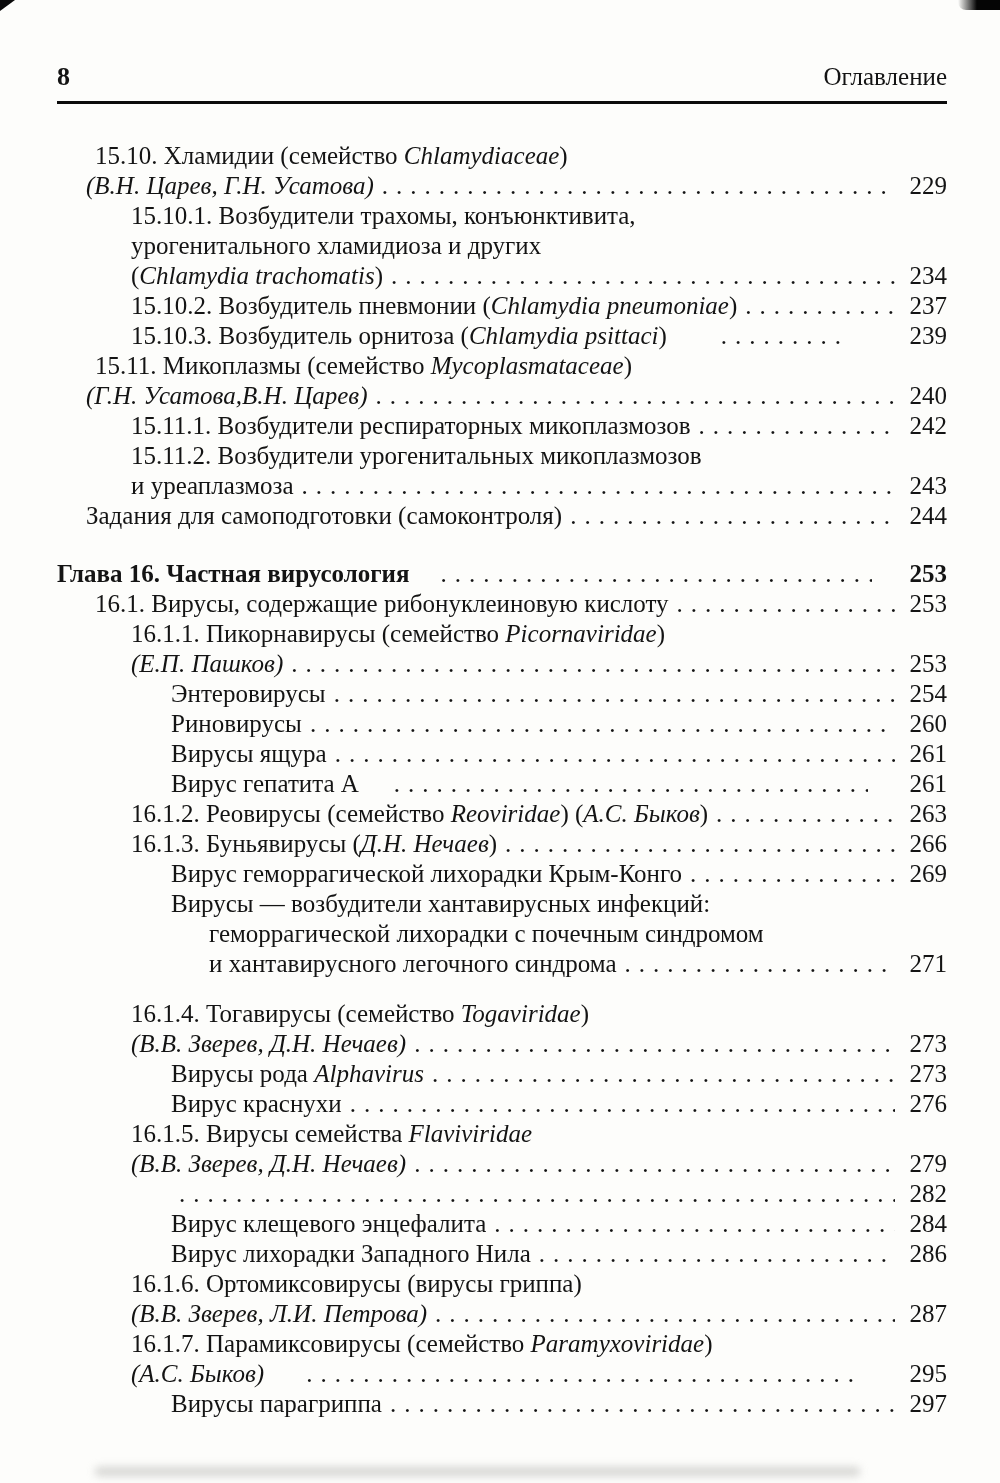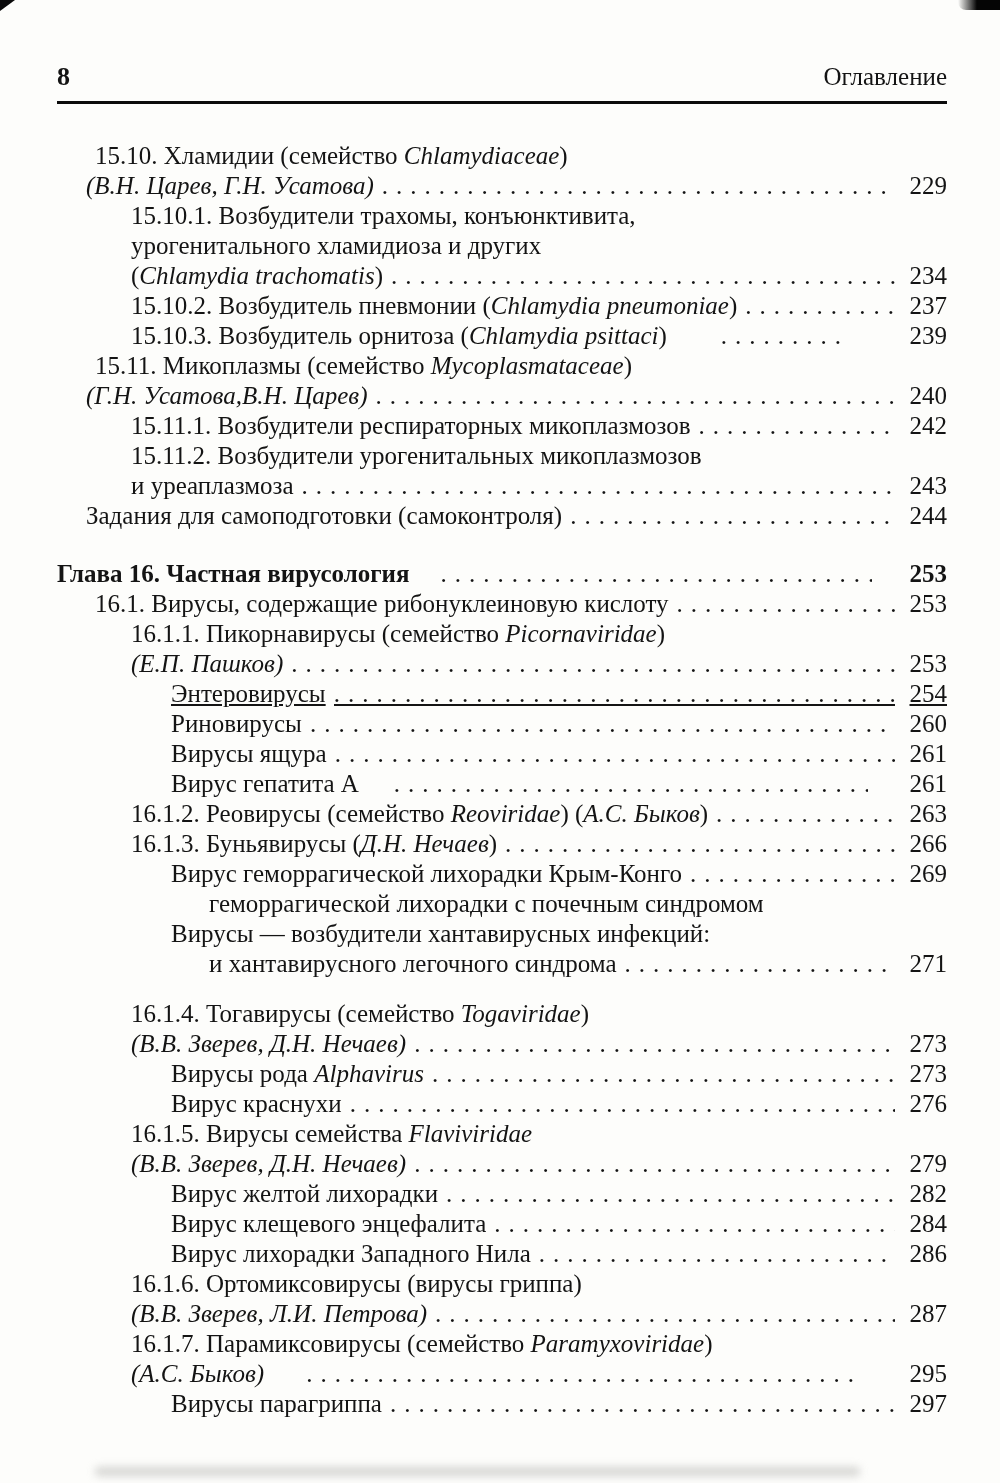--- a/index.html
+++ b/index.html
@@ -167,21 +167,21 @@
         <span class="pg">253</span>
       </div>
       <div class="toc-line" style="padding-left: 74px;">
         <span class="toc-text"><span>16.1.1. Пикорнавирусы (семейство </span><span class="it">Picornaviridae</span><span>)</span></span>
       </div>
       <div class="toc-line" style="padding-left: 74px;">
         <span class="toc-text"><span class="it">(Е.П. Пашков)</span></span>
         <span class="dots"></span>
         <span class="pg">253</span>
       </div>
-      <div class="toc-line" style="padding-left: 114px; text-decoration: underline;">
+      <div class="toc-line" style="padding-left: 114px;">
         <span class="toc-text"><span>Энтеровирусы</span></span>
         <span class="dots"></span>
         <span class="pg">254</span>
       </div>
       <div class="toc-line" style="padding-left: 114px;">
         <span class="toc-text"><span>Риновирусы</span></span>
         <span class="dots"></span>
         <span class="pg">260</span>
       </div>
       <div class="toc-line" style="padding-left: 114px;">
@@ -202,26 +202,26 @@
       <div class="toc-line" style="padding-left: 74px;">
         <span class="toc-text"><span>16.1.3. Буньявирусы (</span><span class="it">Д.Н. Нечаев</span><span>)</span></span>
         <span class="dots"></span>
         <span class="pg">266</span>
       </div>
       <div class="toc-line" style="padding-left: 114px;">
         <span class="toc-text"><span>Вирус геморрагической лихорадки Крым-Конго</span></span>
         <span class="dots"></span>
         <span class="pg">269</span>
       </div>
+      <div class="toc-line" style="padding-left: 114px;">
+        <span class="toc-text"><span>Вирусы — возбудители хантавирусных инфекций:</span></span>
+      </div>
       <div class="toc-line" style="padding-left: 152px;">
         <span class="toc-text"><span>геморрагической лихорадки с почечным синдромом</span></span>
       </div>
-      <div class="toc-line" style="padding-left: 114px;">
-        <span class="toc-text"><span>Вирусы — возбудители хантавирусных инфекций:</span></span>
-      </div>
       <div class="toc-line" style="padding-left: 152px;">
         <span class="toc-text"><span>и хантавирусного легочного синдрома</span></span>
         <span class="dots"></span>
         <span class="pg">271</span>
       </div>
       <div class="toc-line" style="padding-left: 74px; margin-top: 20px;">
         <span class="toc-text"><span>16.1.4. Тогавирусы (семейство </span><span class="it">Togaviridae</span><span>)</span></span>
       </div>
       <div class="toc-line" style="padding-left: 74px;">
         <span class="toc-text"><span class="it">(В.В. Зверев, Д.Н. Нечаев)</span></span>
@@ -240,21 +240,20 @@
       </div>
       <div class="toc-line" style="padding-left: 74px;">
         <span class="toc-text"><span>16.1.5. Вирусы семейства </span><span class="it">Flaviviridae</span></span>
       </div>
       <div class="toc-line" style="padding-left: 74px;">
         <span class="toc-text"><span class="it">(В.В. Зверев, Д.Н. Нечаев)</span></span>
         <span class="dots"></span>
         <span class="pg">279</span>
       </div>
       <div class="toc-line" style="padding-left: 114px;">
-        <span class="toc-text"><span>Вирус желтой лихорадки</span></span>
         <span class="dots"></span>
         <span class="pg">282</span>
       </div>
       <div class="toc-line" style="padding-left: 114px;">
         <span class="toc-text"><span>Вирус клещевого энцефалита</span></span>
         <span class="dots"></span>
         <span class="pg">284</span>
       </div>
       <div class="toc-line" style="padding-left: 114px;">
         <span class="toc-text"><span>Вирус лихорадки Западного Нила</span></span>

